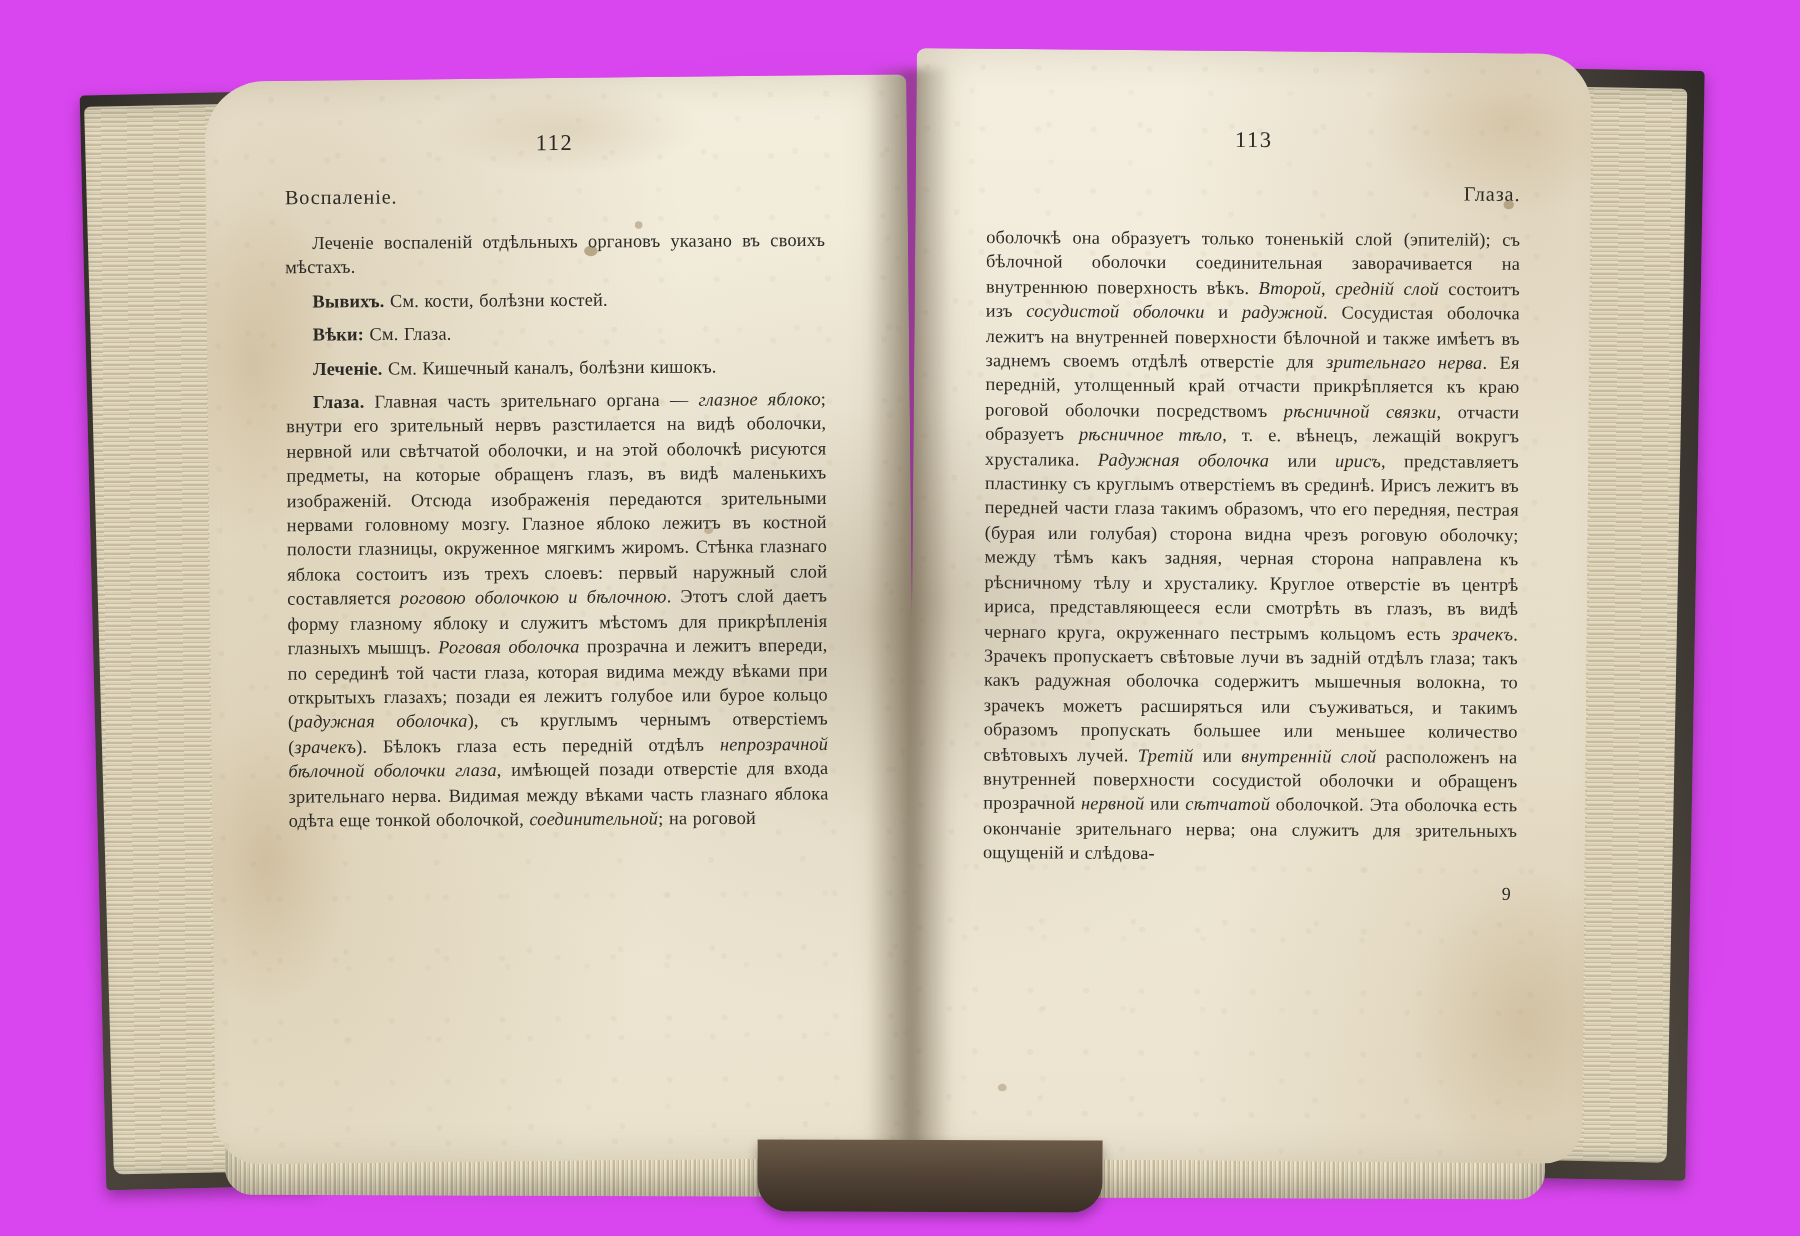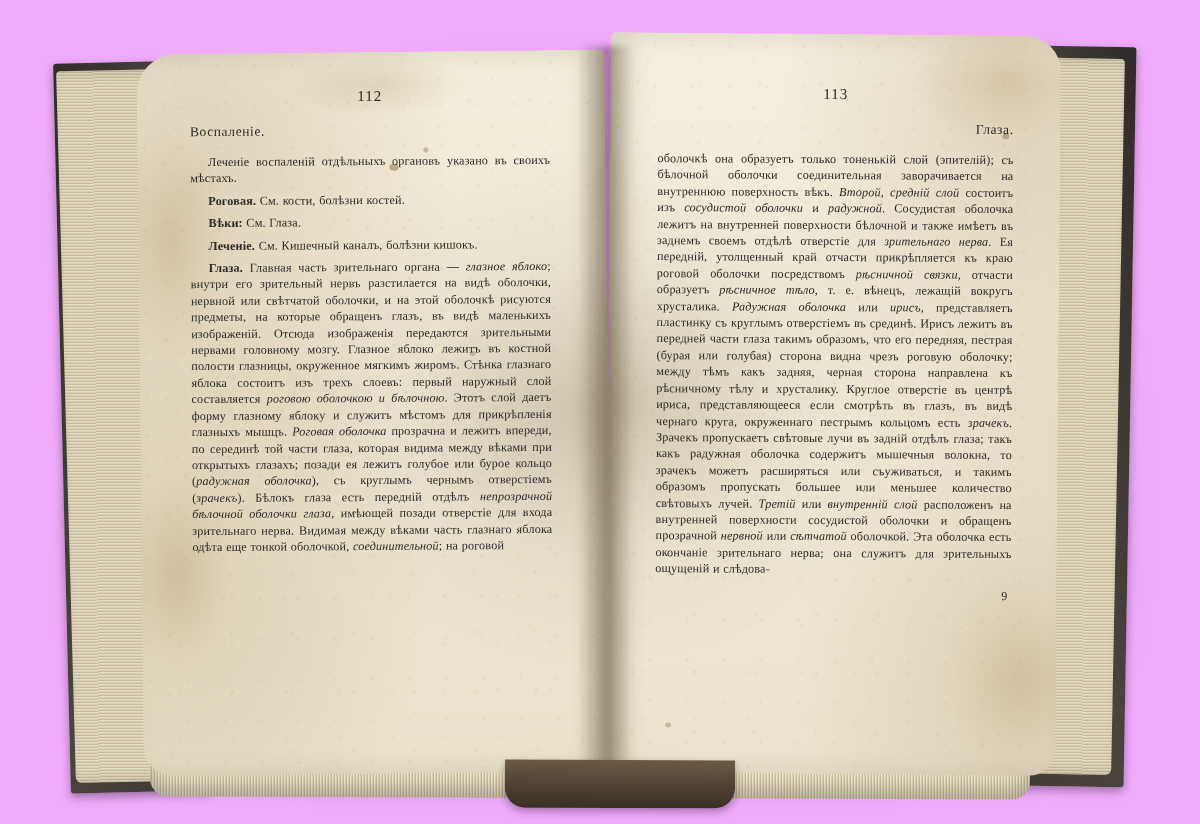--- a/index.html
+++ b/index.html
@@ -4,21 +4,21 @@
 <style>
   html, body {
     margin: 0;
     padding: 0;
     background: #ffffff;
   }
   #stage {
     position: relative;
     width: 1200px;
     height: 824px;
-    background: #f0abfc;
+    background: #d946ef;
     overflow: hidden;
     font-family: "Liberation Serif", serif;
   }
 
   
   .book-shadow {
     position: absolute;
     left: 55px; top: 40px;
     width: 1095px; height: 760px;
     border-radius: 10px;
@@ -224,21 +224,21 @@
     <div class="stain" style="left:150px; top:4px; width:180px; height:60px; background:radial-gradient(ellipse at 50% 50%, rgba(150,118,65,0.16), rgba(150,118,65,0) 72%);"></div>
     <div class="stain" style="left:252px; top:112px; width:9px; height:7px; background:rgba(120,90,45,0.45);"></div>
     <div class="stain" style="left:286px; top:96px; width:5px; height:5px; background:rgba(120,90,45,0.35);"></div>
     <div class="stain" style="left:330px; top:300px; width:6px; height:5px; background:rgba(120,90,45,0.3);"></div>
 
     <div class="textblock tb-left">
       <div class="folio">112</div>
       <div class="runhead runhead-left">Воспаленіе.</div>
 
       <p class="para">Леченіе воспаленій отдѣльныхъ органовъ указано въ своихъ мѣстахъ.</p>
-      <p class="para"><span class="bd">Роговая.</span> См. кости, болѣзни костей.</p>
+      <p class="para"><span class="bd">Вывихъ.</span> См. кости, болѣзни костей.</p>
       <p class="para"><span class="bd">Вѣки:</span> См. Глаза.</p>
       <p class="para"><span class="bd">Леченіе.</span> См. Кишечный каналъ, болѣзни кишокъ.</p>
       <p class="para"><span class="bd">Глаза.</span> Главная часть зрительнаго органа — <span class="it">глазное яблоко</span>; внутри его зрительный нервъ разстилается на видѣ оболочки, нервной или свѣтчатой оболочки, и на этой оболочкѣ рисуются предметы, на которые обращенъ глазъ, въ видѣ маленькихъ изображеній. Отсюда изображенія передаются зрительными нервами головному мозгу. Глазное яблоко лежитъ въ костной полости глазницы, окруженное мягкимъ жиромъ. Стѣнка глазнаго яблока состоитъ изъ трехъ слоевъ: первый наружный слой составляется <span class="it">роговою оболочкою и бѣлочною</span>. Этотъ слой даетъ форму глазному яблоку и служитъ мѣстомъ для прикрѣпленія глазныхъ мышцъ. <span class="it">Роговая оболочка</span> прозрачна и лежитъ впереди, по серединѣ той части глаза, которая видима между вѣками при открытыхъ глазахъ; позади ея лежитъ голубое или бурое кольцо (<span class="it">радужная оболочка</span>), съ круглымъ чернымъ отверстіемъ (<span class="it">зрачекъ</span>). Бѣлокъ глаза есть передній отдѣлъ <span class="it">непрозрачной бѣлочной оболочки глаза</span>, имѣющей позади отверстіе для входа зрительнаго нерва. Видимая между вѣками часть глазнаго яблока одѣта еще тонкой оболочкой, <span class="it">соединительной</span>; на роговой</p>
     </div>
   </div>
 
   <div class="page page-right">
     <div class="grain"></div>
 
     <div class="stain" style="left:300px; top:-20px; width:190px; height:130px; background:radial-gradient(ellipse at 50% 50%, rgba(160,125,70,0.22), rgba(160,125,70,0) 70%);"></div>

